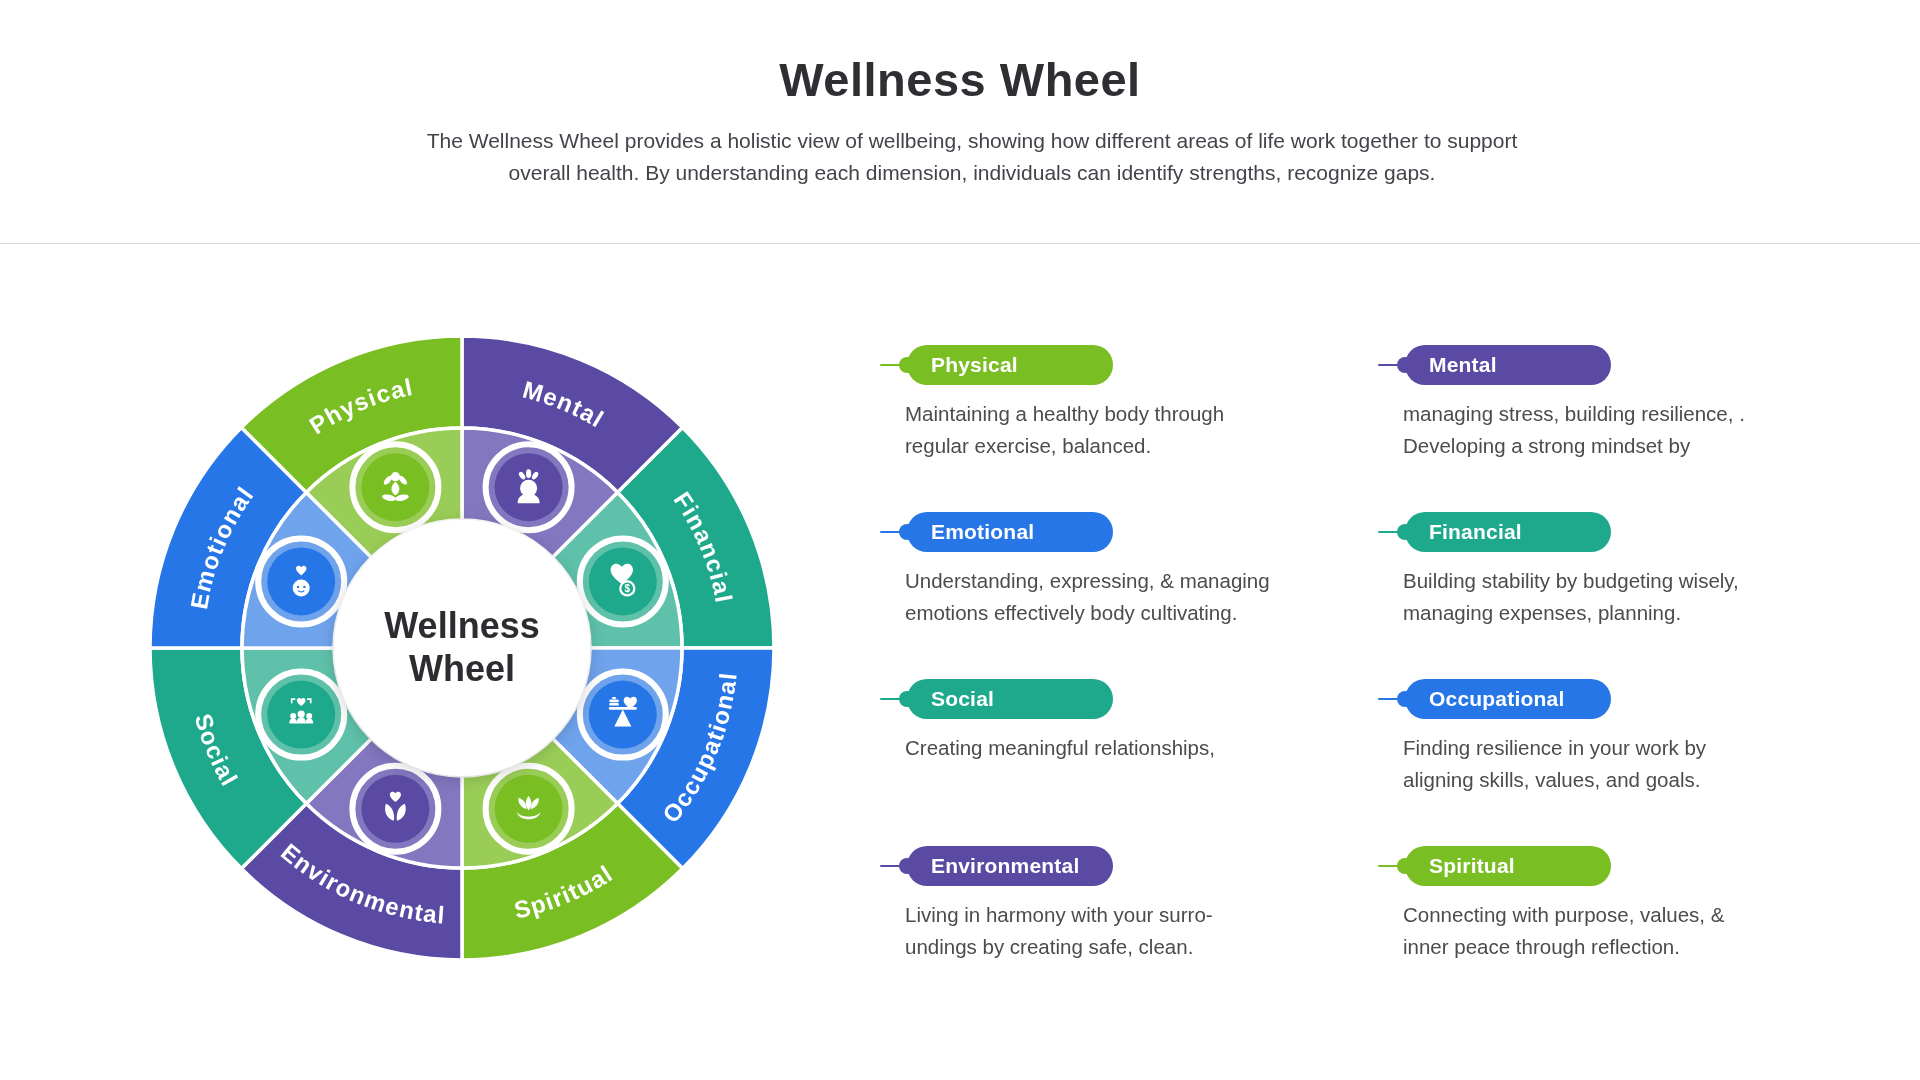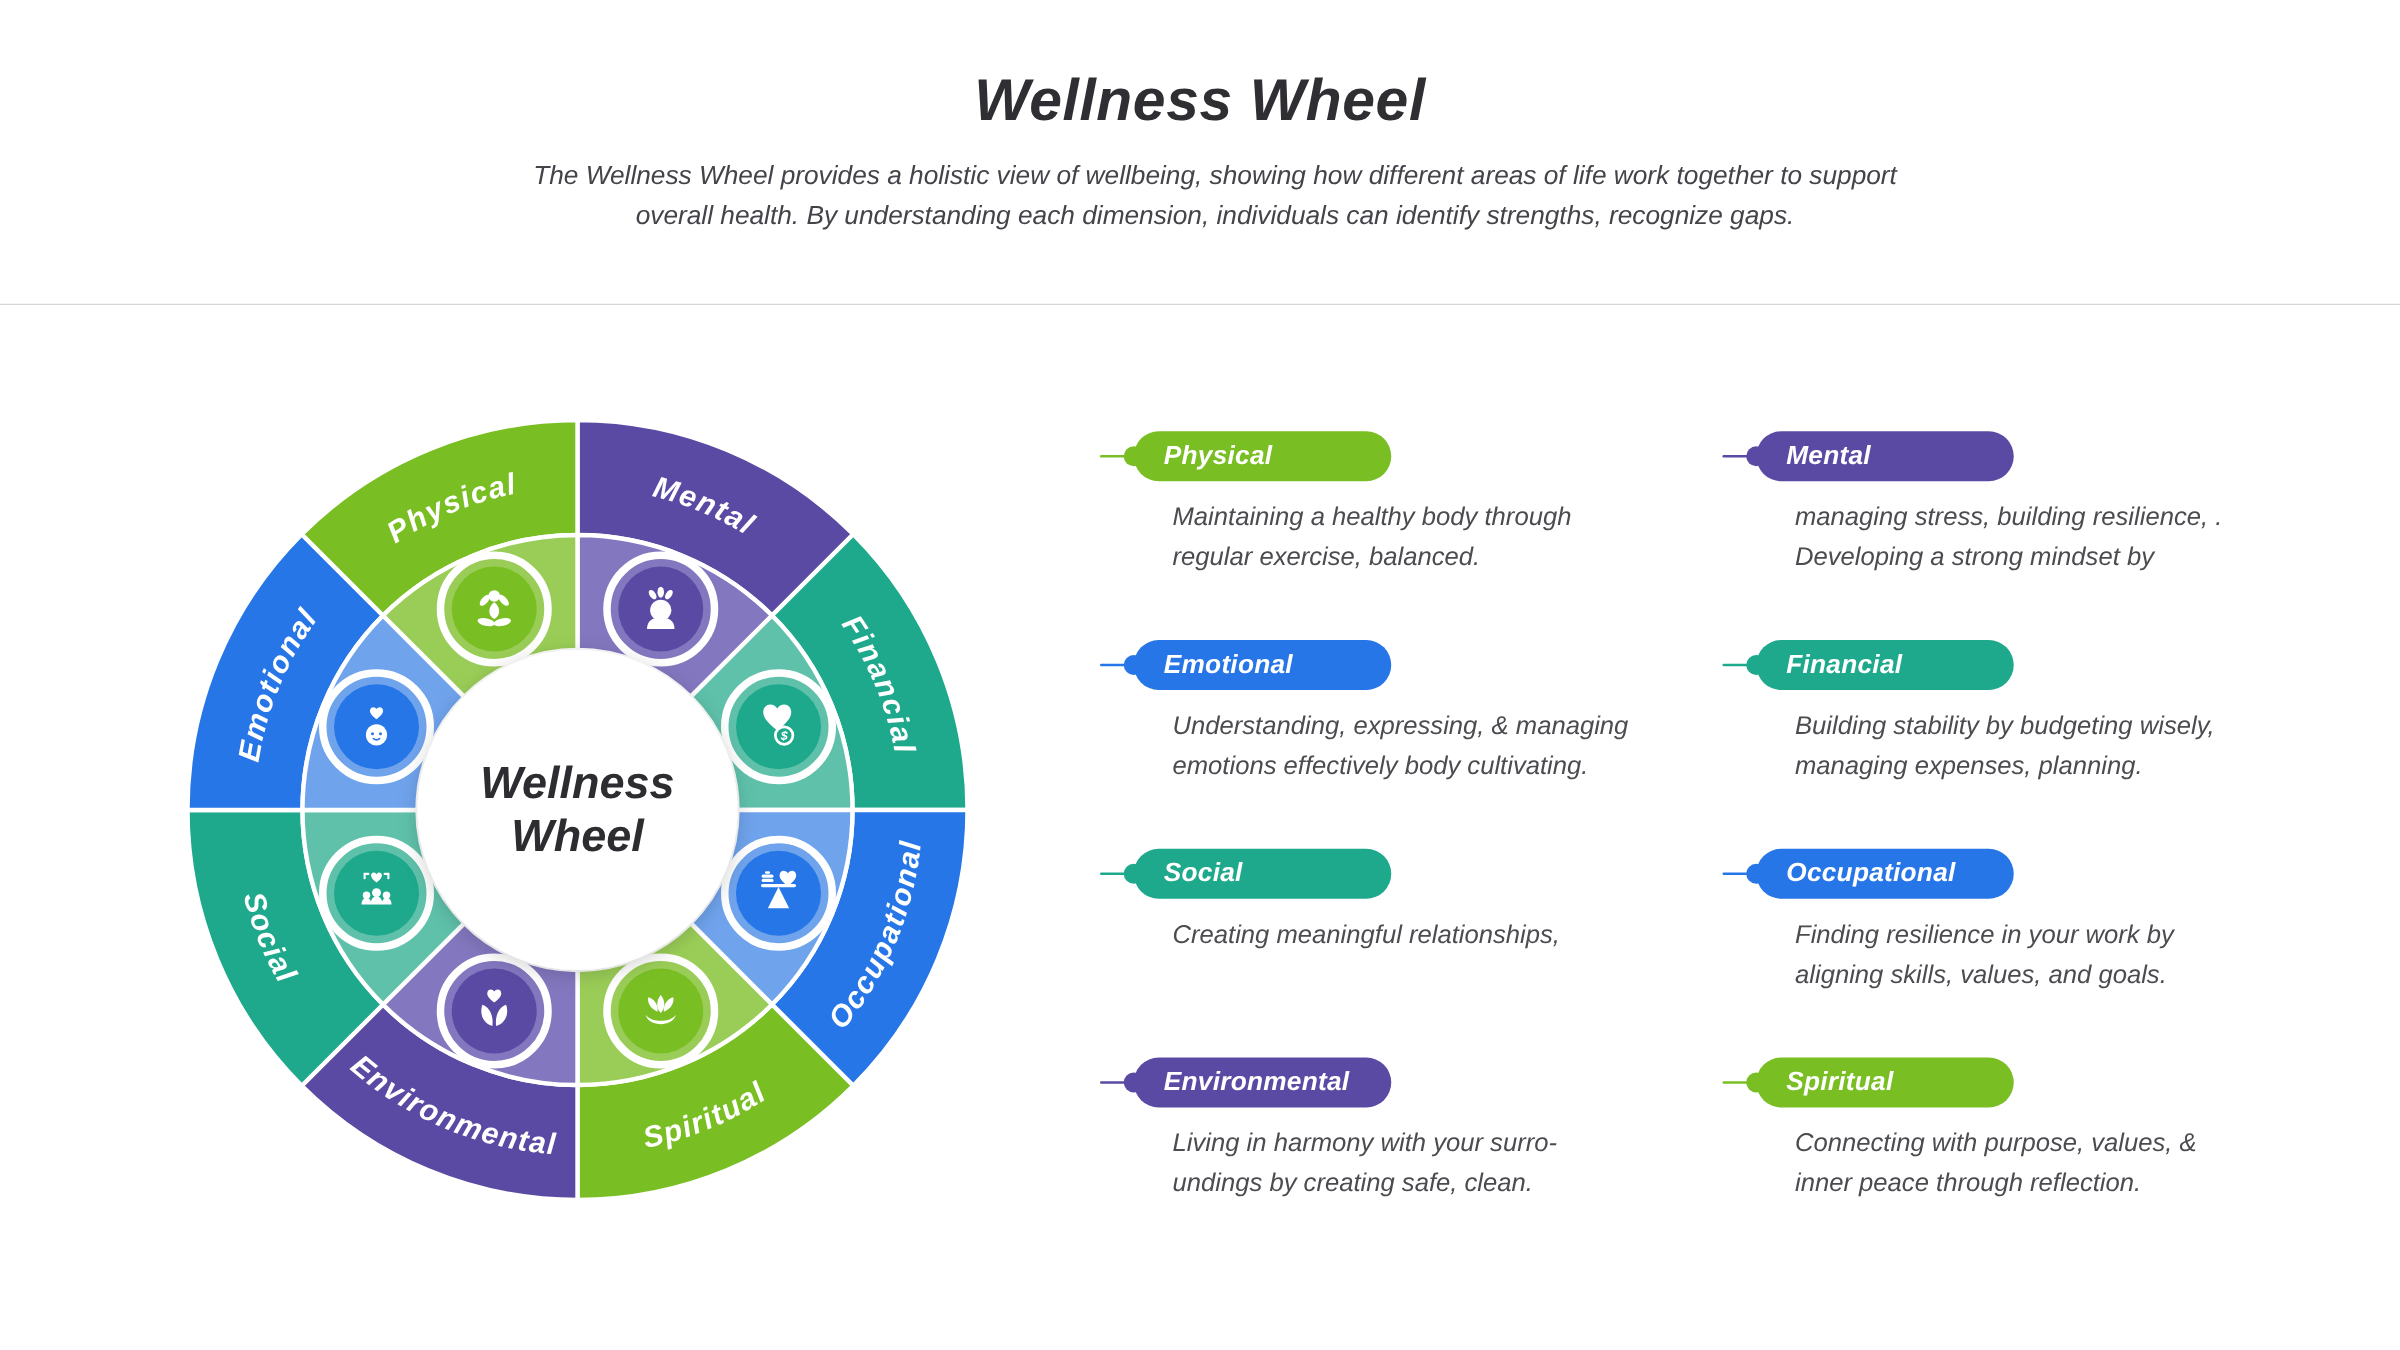--- a/index.html
+++ b/index.html
@@ -1,33 +1,33 @@
 <!DOCTYPE html>
 <html><head>
 <meta charset="utf-8">
 <style>
   * { margin:0; padding:0; box-sizing:border-box; }
   body { background:#ffffff; font-family:"Liberation Sans", sans-serif; }
-  .page { position:relative; width:1920px; height:1080px; background:#fff; overflow:hidden;font-style:italic; }
+  .page { position:relative; width:1920px; height:1080px; background:#fff; overflow:hidden; }
 
   .title { text-align:center; padding-top:52px; font-size:47px; font-weight:700; color:#2e2e33; letter-spacing:0.5px; }
   .subtitle { margin-top:18px; text-align:center; color:#43434a; font-size:21px; line-height:32px;margin-left:24px; }
   .divider { position:absolute; left:0; top:243px; width:1920px; height:1px; background:#d6d6d6; }
 
   .wheel-wrap { position:absolute; left:142px; top:328px; width:640px; height:640px; }
 
   .legend { position:absolute; left:880px; top:345px; display:grid; grid-template-columns:498px 498px; grid-auto-rows:167px; }
   .legend-item { position:relative; }
   .pill-row { display:flex; align-items:center; height:40px; }
   .connector-line { width:27px; height:2.5px; border-radius:2px; }
   .pill-holder { position:relative; }
   .connector-dot { position:absolute; left:-8px; top:12px; width:16px; height:16px; border-radius:50%; }
   .pill { position:relative; width:206px; height:40px; border-radius:20px; display:flex; align-items:center; padding-left:24px;
           color:#fff; font-size:21px; font-weight:700; letter-spacing:0.2px; }
-  .desc { margin-left:58px; margin-top:13px; font-size:20.5px; line-height:32px; color:#4b4b50; }
+  .desc { margin-left:25px; margin-top:13px; font-size:20.5px; line-height:32px; color:#4b4b50; }
 
   .bg-green  { background:#79BE23; } .bg-purple { background:#5B4AA3; }
   .bg-blue   { background:#2676E8; } .bg-teal   { background:#1EA98C; }
   .ln-green  { background:#79BE23; } .ln-purple { background:#5B4AA3; }
   .ln-blue   { background:#2676E8; } .ln-teal   { background:#1EA98C; }
 </style>
 </head>
 <body>
 
 <div class="page">

